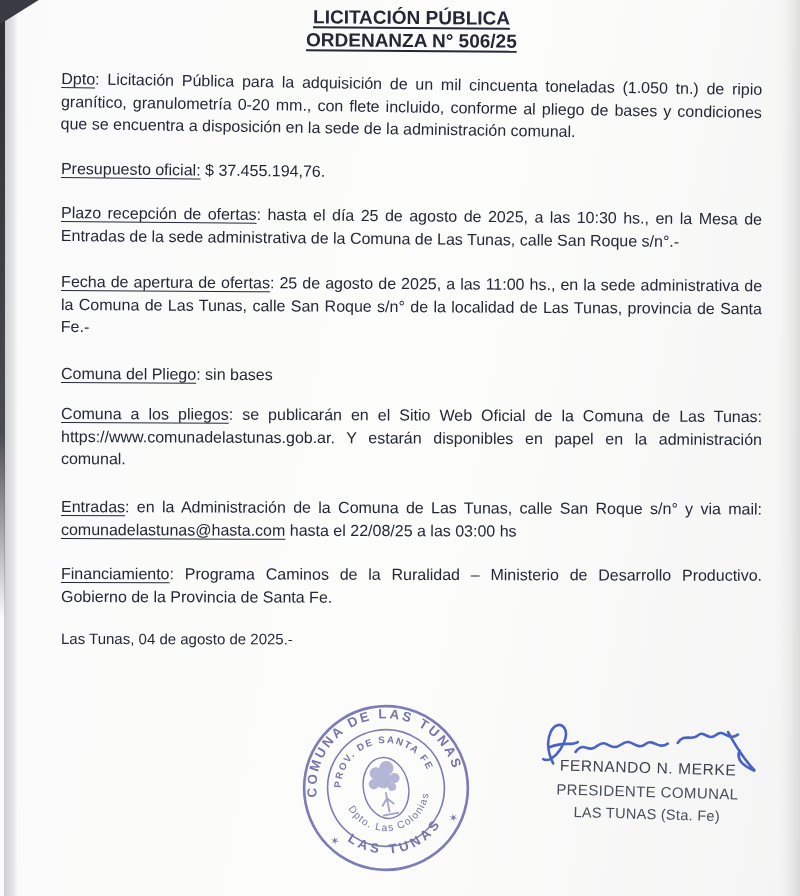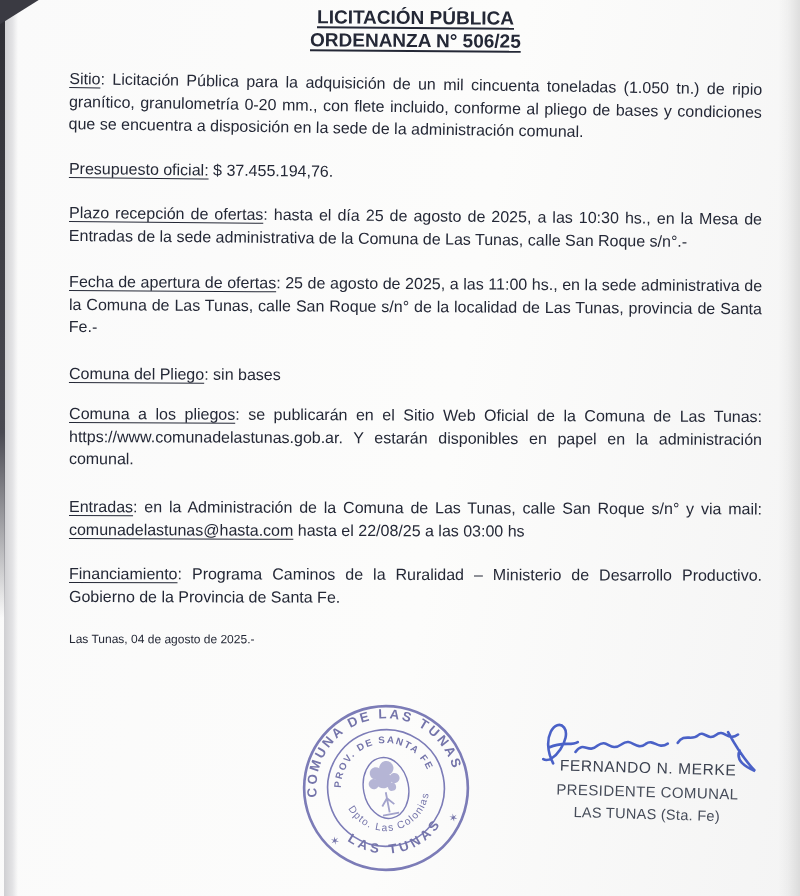--- a/index.html
+++ b/index.html
@@ -15,37 +15,37 @@
   
   .edge-dark{position:absolute;left:0;top:0;width:5px;height:618px;
     background:linear-gradient(180deg,#2e2e34 0%,#4a4a52 70%,rgba(90,90,98,0) 100%);}
   .corner-dark{position:absolute;left:-14px;top:-16px;width:52px;height:30px;
     background:#3a3a42;transform:rotate(-32deg);}
   .edge-gray{position:absolute;left:4px;top:0;width:14px;height:896px;
     background:linear-gradient(90deg,#cfcfd2 0%,#e3e3e5 60%,rgba(240,240,240,0) 100%);}
   .edge-right{position:absolute;right:0;top:0;width:22px;height:896px;
     background:linear-gradient(270deg,rgba(0,0,0,0.10) 0%,rgba(0,0,0,0.03) 55%,rgba(0,0,0,0) 100%);}
 
-  .content{position:absolute;left:12px;top:0;right:0;padding:6px 38px 0 57px;}
+  .content{position:absolute;left:4px;top:0;right:0;padding:6px 38px 0 57px;}
 
   .title-block{text-align:center;margin-bottom:16px;transform:rotate(0.4deg);}
   .title-line{font-size:19px;line-height:23px;font-weight:bold;
     text-decoration:underline;text-decoration-thickness:2px;text-underline-offset:3px;}
 
   .para{font-size:16px;line-height:22.5px;text-align:justify;transform-origin:0 50%;}
   .u{text-decoration:underline;text-underline-offset:3px;}
   .s0{margin:0 0 22px;transform:rotate(0.9deg);}
   .s1{margin:0 0 22px;transform:rotate(0.6deg);}
   .s2{margin:0 0 24px;transform:rotate(0.55deg);}
   .s3{margin:0 0 24px;transform:rotate(0.35deg);}
   .s4{margin:0 0 18px;transform:rotate(0.3deg);}
   .s5{margin:0 0 25px;transform:rotate(0.25deg);}
   .s6{margin:0 0 22px;transform:rotate(0.2deg);}
   .s7{margin:0 0 20px;transform:rotate(0.15deg);}
-  .dateline{font-size:12px;line-height:22.5px;transform:rotate(0.1deg);transform-origin:0 50%;}
+  .dateline{font-size:15px;line-height:22.5px;transform:rotate(0.1deg);transform-origin:0 50%;}
 
   
   .stamp{position:absolute;left:298px;top:700px;width:176px;height:176px;
     transform:rotate(-11deg);opacity:0.88;}
   .stamp svg{display:block;}
   .st-ring{fill:none;stroke:#6b6bae;}
   .st-txt{fill:#62629f;font-family:"Liberation Sans","DejaVu Sans",sans-serif;}
   .st-outer{font-size:13px;font-weight:bold;letter-spacing:2.5px;}
   .st-outer-b{font-size:13px;font-weight:bold;letter-spacing:3.5px;}
   .st-inner{font-size:9.5px;font-weight:bold;letter-spacing:1.6px;}
@@ -70,21 +70,21 @@
   <div class="corner-dark"></div>
   <div class="edge-right"></div>
 
   <div class="content">
 
     <div class="title-block">
       <div class="title-line">LICITACIÓN PÚBLICA</div>
       <div class="title-line">ORDENANZA N° 506/25</div>
     </div>
 
-    <p class="para s0"><span class="u">Sitio</span><span>:</span>
+    <p class="para s0"><span class="u">Dpto</span><span>:</span>
       <span>Licitación Pública para la adquisición de un mil cincuenta toneladas (1.050 tn.) de ripio granítico, granulometría 0-20 mm., con flete incluido, conforme al pliego de bases y condiciones que se encuentra a disposición en la sede de la administración comunal.</span></p>
 
     <p class="para s1"><span class="u">Presupuesto oficial</span><span class="u">:</span>
       <span>$ 37.455.194,76.</span></p>
 
     <p class="para s2"><span class="u">Plazo recepción de ofertas</span><span>:</span>
       <span>hasta el día 25 de agosto de 2025, a las 10:30 hs., en la Mesa de Entradas de la sede administrativa de la Comuna de Las Tunas, calle San Roque s/n°.-</span></p>
 
     <p class="para s3"><span class="u">Fecha de apertura de ofertas</span><span>:</span>
       <span>25 de agosto de 2025, a las 11:00 hs., en la sede administrativa de la Comuna de Las Tunas, calle San Roque s/n° de la localidad de Las Tunas, provincia de Santa Fe.-</span></p>

